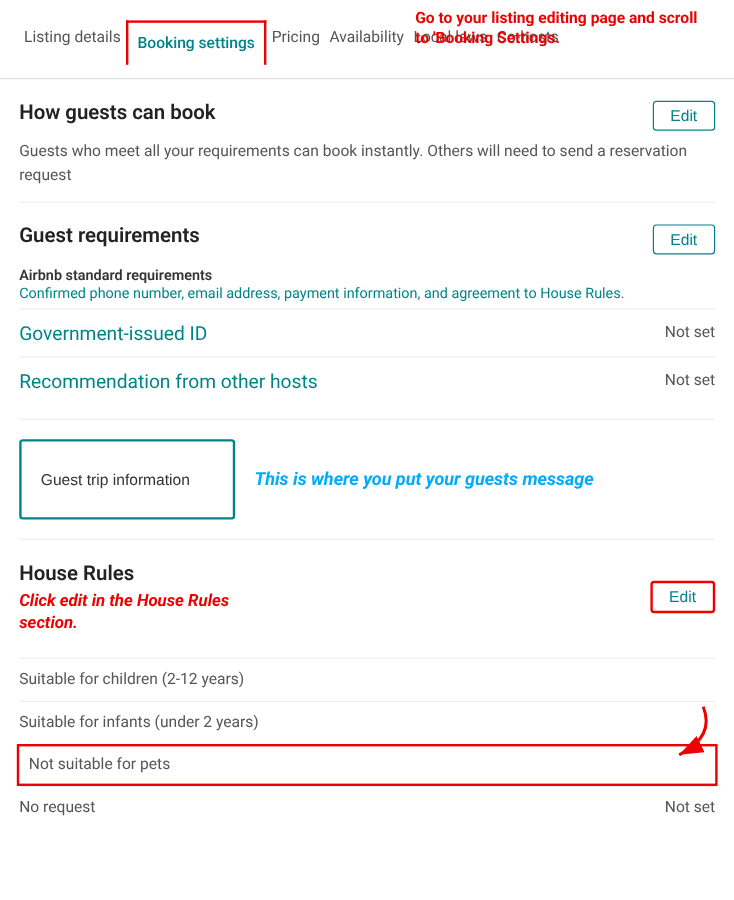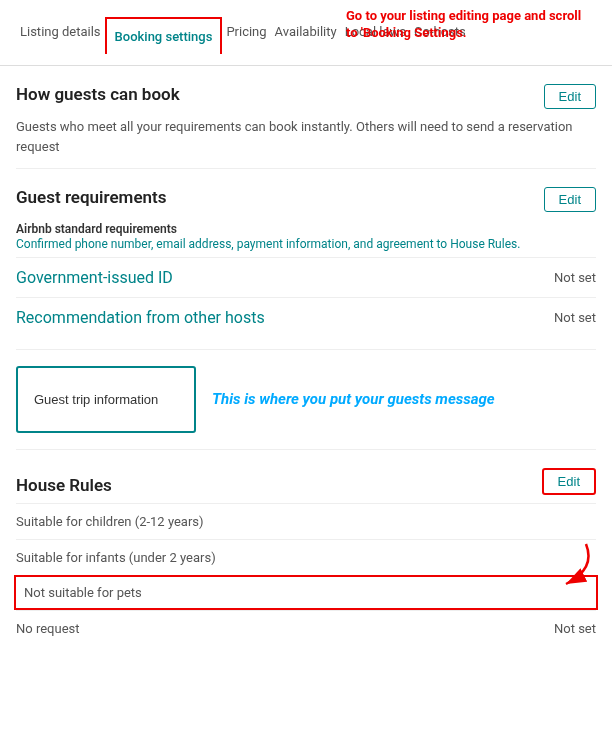--- a/index.html
+++ b/index.html
@@ -153,22 +153,22 @@
       line-height: 1.3;
     }
 
     
     .house-rules-section {
       padding: 18px 0 8px;
     }
     .house-rules-header {
       display: flex;
       justify-content: space-between;
-      align-items: flex-end;
-      margin-bottom: 8px;
+      align-items: center;
+      margin-bottom: 20px;
     }
     .house-rules-left {
       display: flex;
       flex-direction: column;
     }
     .house-rules-annotation {
       color: #e00;
       font-weight: 700;
       font-style: italic;
       font-size: 14px;
@@ -253,20 +253,21 @@
 
   <div class="guest-trip-section">
     <button class="guest-trip-btn">Guest trip information</button>
     <span class="guest-trip-annotation">This is where you put your guests message</span>
   </div>
 
   <div class="house-rules-section">
     <div class="house-rules-header">
       <div class="house-rules-left">
         <span class="section-title">House Rules</span>
+        <span class="house-rules-annotation">Click edit in the House Rules section.</span>
       </div>
       <button class="edit-btn-highlighted">Edit</button>
     </div>
 
     <div class="house-rule-row">
       <span class="house-rule-label">Suitable for children (2-12 years)</span>
     </div>
     <div class="house-rule-row">
       <span class="house-rule-label">Suitable for infants (under 2 years)</span>
     </div>

